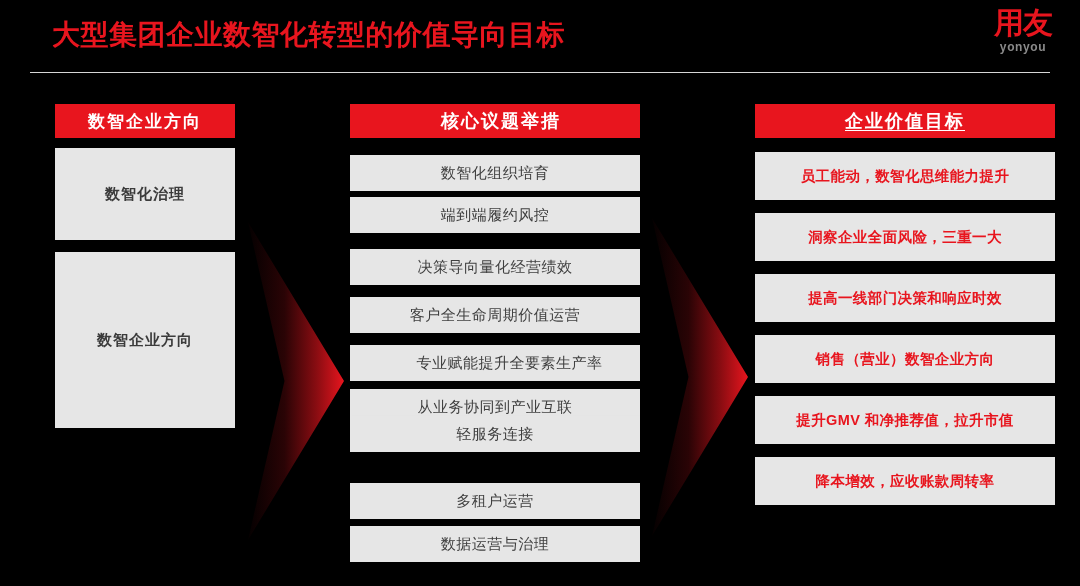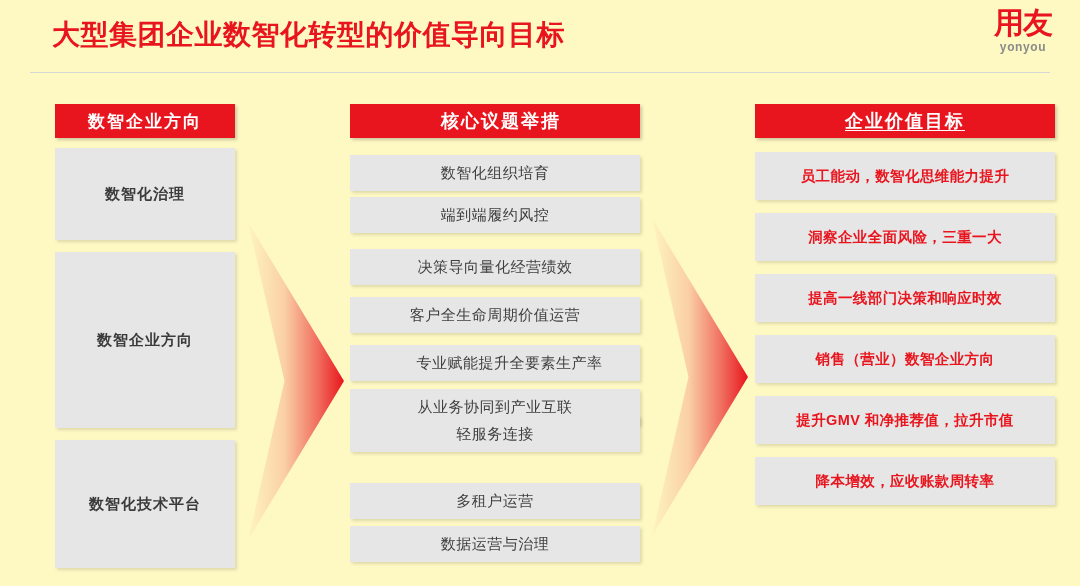--- a/index.html
+++ b/index.html
@@ -8,21 +8,21 @@
     height: 586px;
     background: #ffffff;
     font-family: "Liberation Sans", "DejaVu Sans", sans-serif;
     overflow: hidden;
   }
 
   .slide {
     position: relative;
     width: 1080px;
     height: 586px;
-    background: #fef9c3;
+    background: #000000;
   }
 
   
   .slide-title {
     position: absolute;
     left: 52px;
     top: 16px;
     font-size: 28px;
     font-weight: bold;
     color: #E8151E;
@@ -145,21 +145,20 @@
 
   <div class="arrow" id="arrow-1"></div>
   <div class="arrow" id="arrow-2"></div>
 
   <div class="col-header" id="col1-header">数智企业方向</div>
 
   <div class="box dark-label c1-box" style="top:148px; height:92px;">数智化治理</div>
 
   <div class="box dark-label c1-box" style="top:252px; height:176px;">数智企业方向</div>
 
-  <div class="box dark-label c1-box" style="top:440px; height:128px;">数智化技术平台</div>
 
   <div class="col-header" id="col2-header">核心议题举措</div>
 
   <div class="box plain-label c2-box" style="top:155px;">数智化组织培育</div>
   <div class="box plain-label c2-box" style="top:197px;">端到端履约风控</div>
 
   <div class="box plain-label c2-box" style="top:249px;">决策导向量化经营绩效</div>
   <div class="box plain-label c2-box" style="top:297px;">客户全生命周期价值运营</div>
   <div class="box plain-label c2-box" style="top:345px;padding-left:37px;">专业赋能提升全要素生产率</div>
   <div class="box plain-label c2-box" style="top:389px;">从业务协同到产业互联</div>

